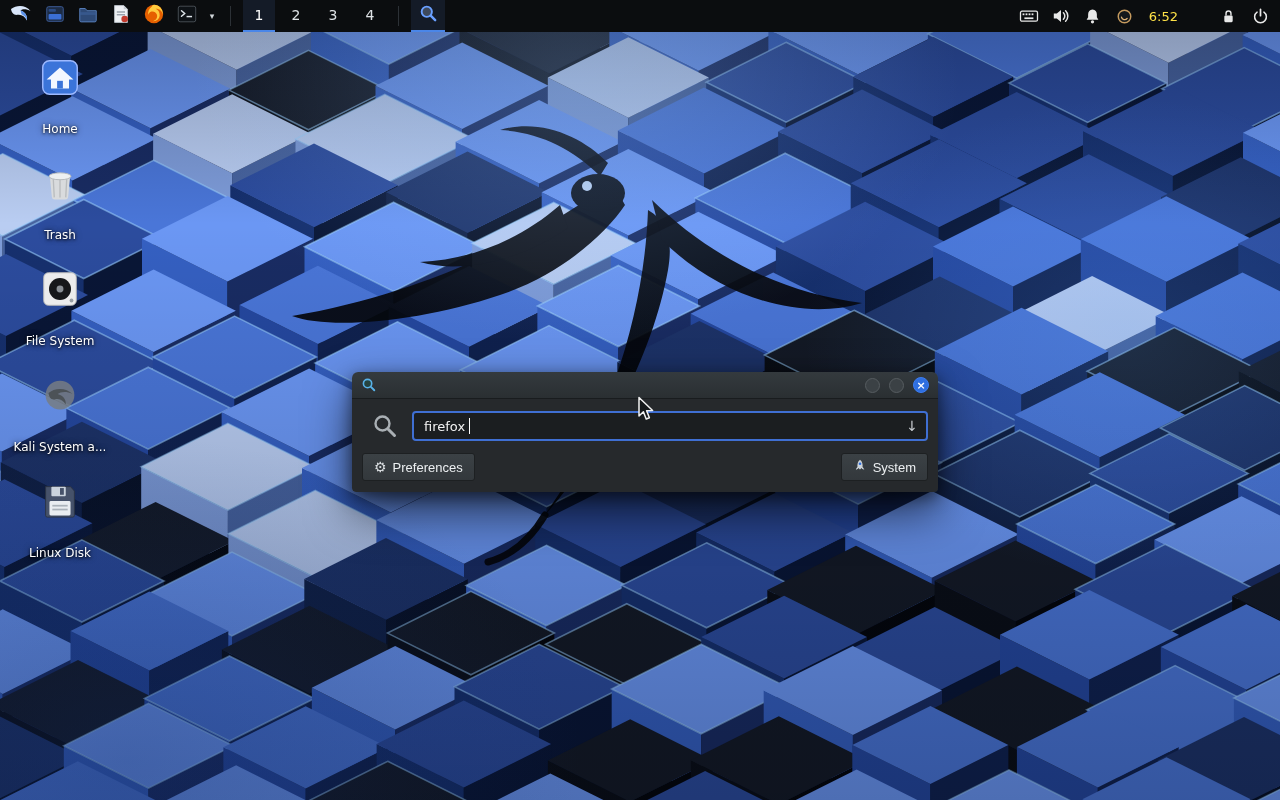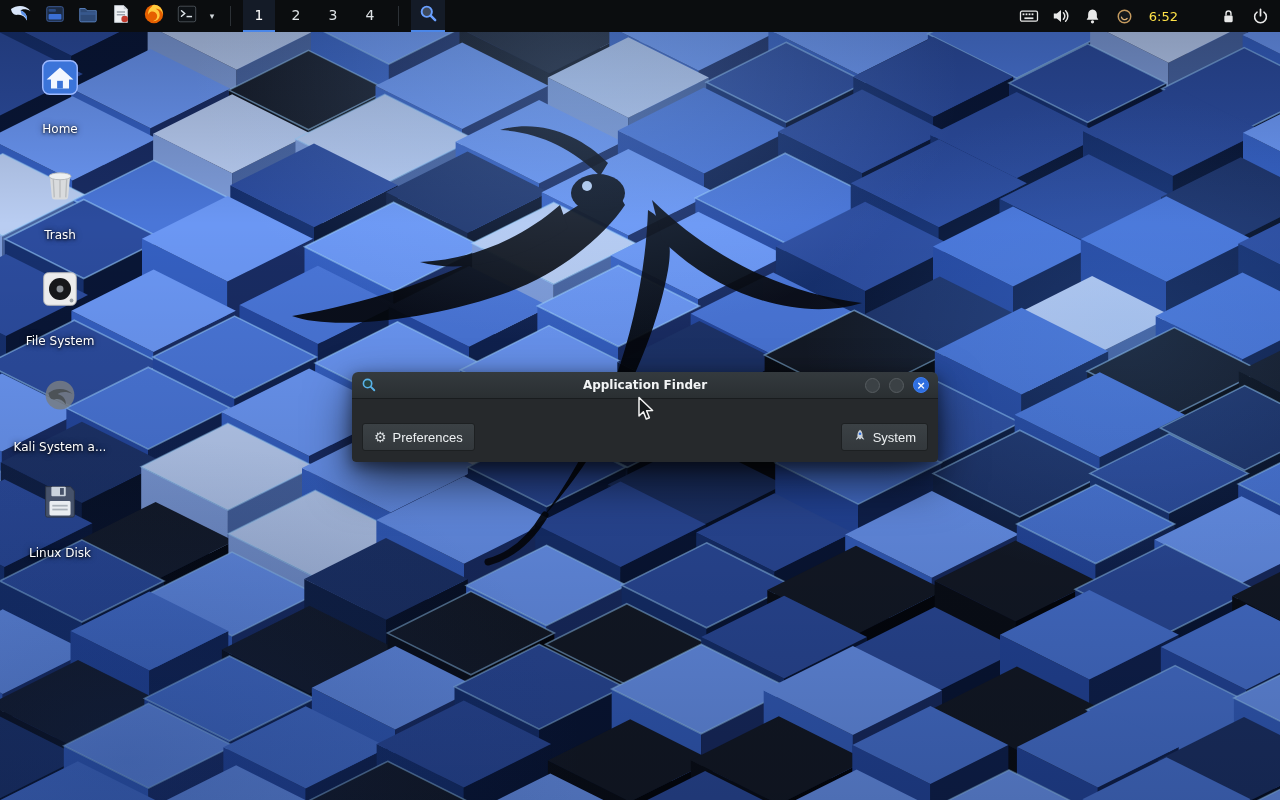--- a/index.html
+++ b/index.html
@@ -830,29 +830,41 @@
 </div>
 
 <div class="finder">
   <div class="titlebar">
     <span class="tb-icon">
       <svg width="16" height="16" viewBox="0 0 20 20">
         <circle cx="8.2" cy="8.2" r="5.2" fill="#1f4f46" fill-opacity="0.6" stroke="#58b2e8" stroke-width="2"></circle>
         <line x1="12.4" y1="12.4" x2="16.6" y2="16.6" stroke="#58b2e8" stroke-width="2.4" stroke-linecap="round"></line>
       </svg>
     </span>
-    <span class="title">Application Finder</span>
     <span class="tb-buttons">
       <span class="tb-circle"></span>
       <span class="tb-circle"></span>
       <span class="tb-close">×</span>
     </span>
   </div>
 
   <div class="finder-body">
+    <div class="search-row">
+      <span class="big-magnifier">
+        <svg width="26" height="26" viewBox="0 0 26 26">
+          <circle cx="10.5" cy="10.5" r="7" fill="none" stroke="#a9afb4" stroke-width="2.4"></circle>
+          <line x1="16" y1="16" x2="22.5" y2="22.5" stroke="#a9afb4" stroke-width="3" stroke-linecap="round"></line>
+        </svg>
+      </span>
+      <div class="search-input">
+        <span class="search-text">firefox</span>
+        <span class="caret"></span>
+        <span class="input-arrow">↓</span>
+      </div>
+    </div>
 
     <div class="button-row">
       <button class="btn">
         <span class="glyph">⚙</span>
         <span>Preferences</span>
       </button>
       <button class="btn">
         <span>
           <svg width="14" height="14" viewBox="0 0 14 14">
             <path d="M7 0.8 C9.4 2.6 10 5.6 9.4 8.2 L7 10.6 L4.6 8.2 C4 5.6 4.6 2.6 7 0.8 Z" fill="#ccd3d9"></path>

